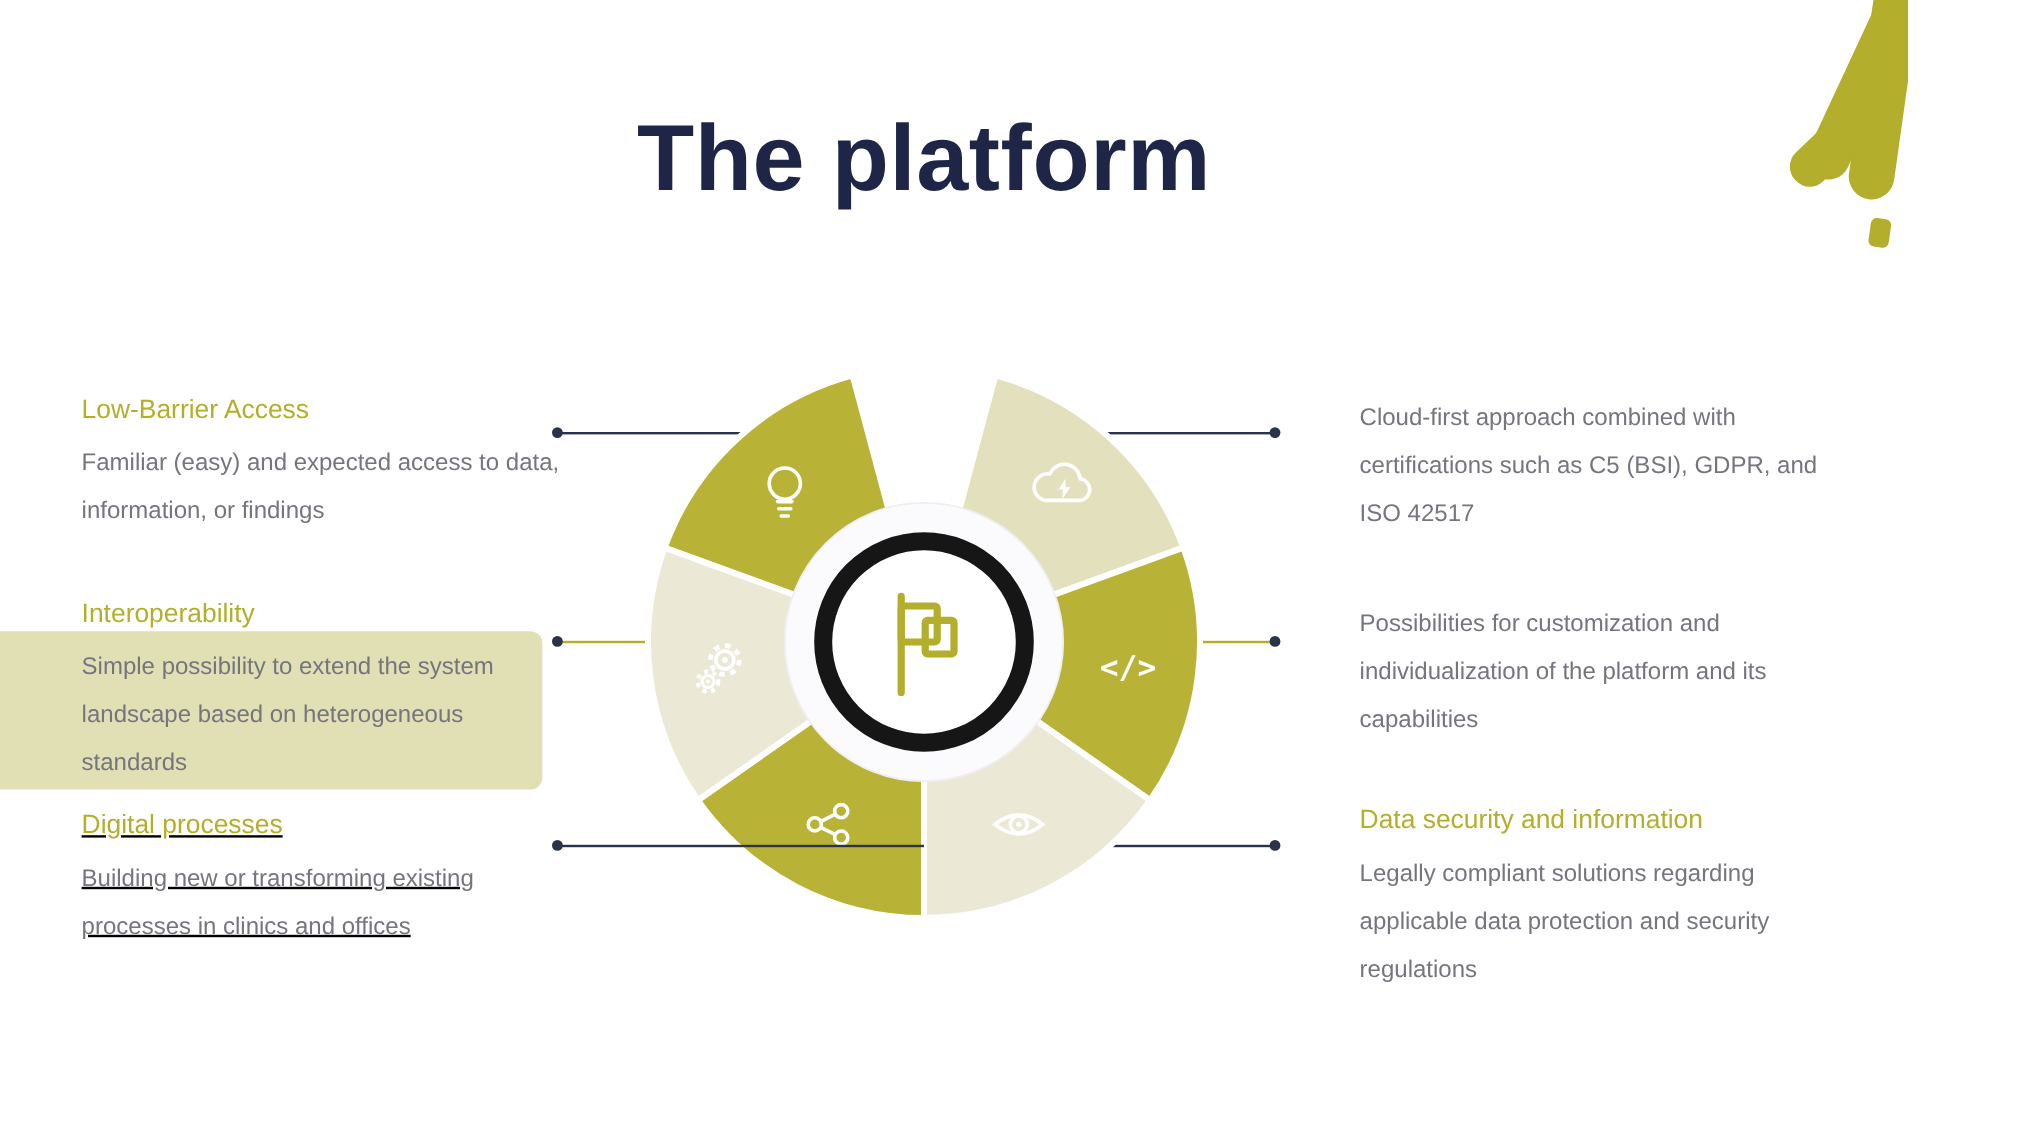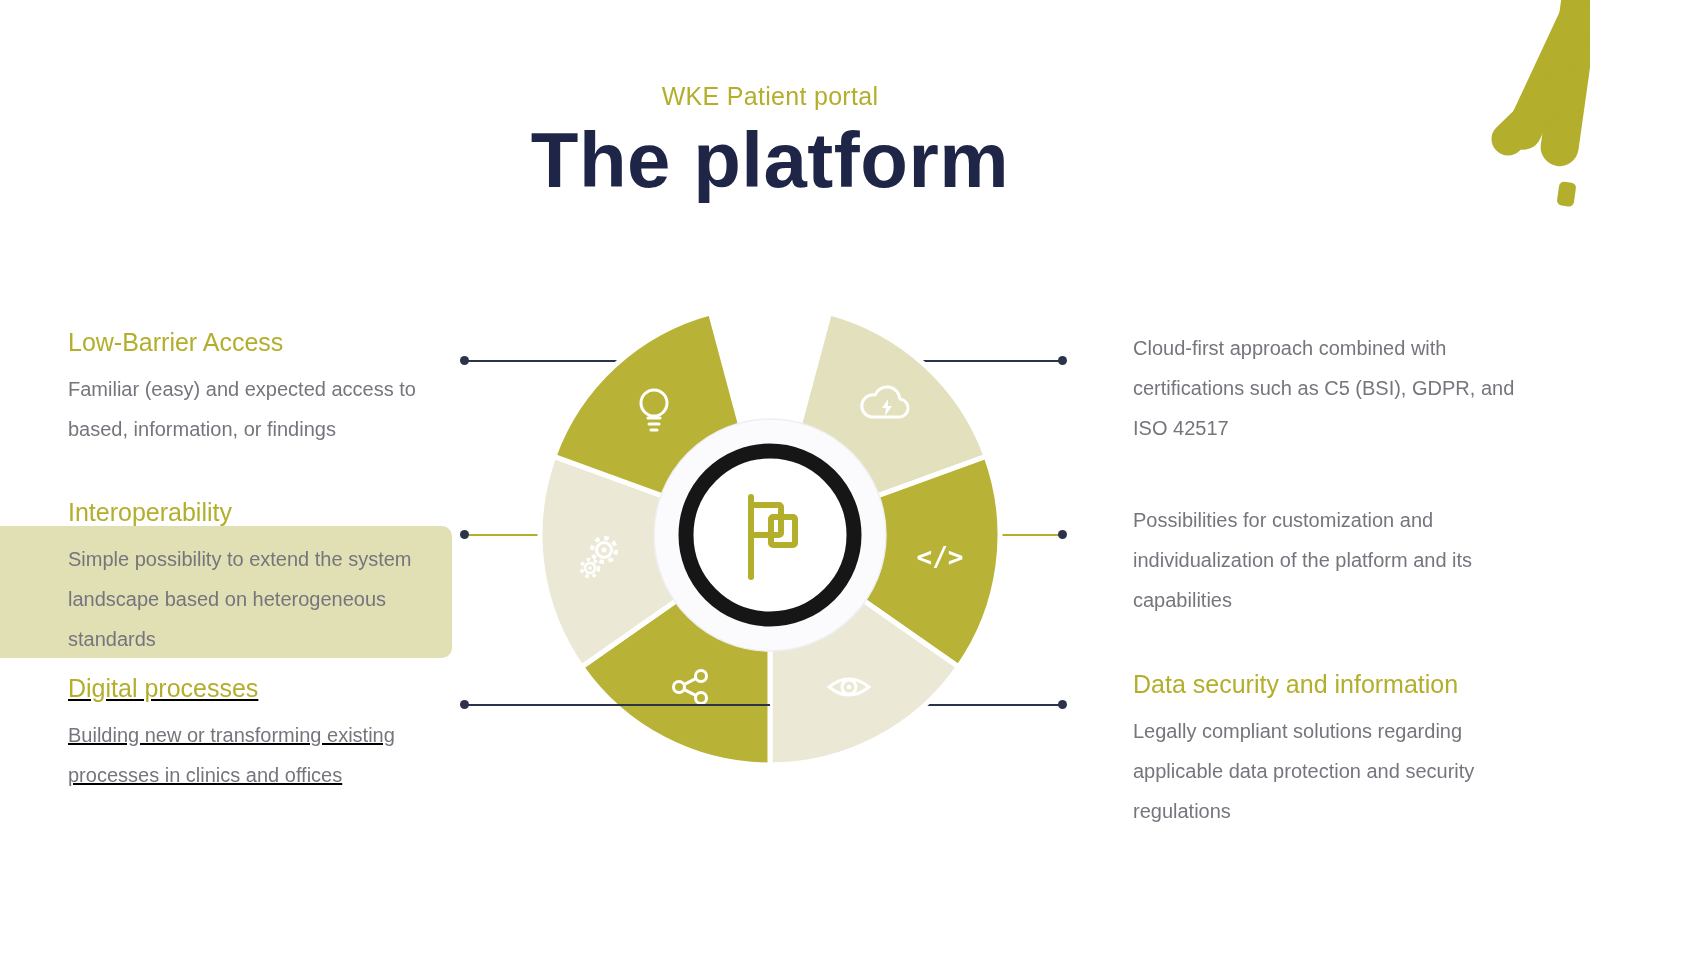--- a/index.html
+++ b/index.html
@@ -13,37 +13,36 @@
   .title   { margin:10px 0 0 0; font-size:78px; font-weight:700; color:var(--title-color); letter-spacing:.5px; line-height:1; }
 
   .logo { position:absolute; left:1480px; top:0; z-index:3; }
 
   .highlight {
     position:absolute; left:0; top:526px; width:452px; height:132px;
     background:var(--highlight); border-radius:0 10px 10px 0; z-index:1;
   }
 
   .textblock { position:absolute; width:400px; z-index:4; }
-  .textblock h2 { margin:0 0 12px 0; font-size:25px; font-weight:500; color:var(--accent); }
+  .textblock h2 { margin:0 0 12px 0; font-size:22px; font-weight:500; color:var(--accent); }
   .textblock p  { margin:0; font-size:20px; line-height:40px; font-weight:400; color:var(--body-color); }
   .tb-l { left:68px; }
   .tb-r { left:1133px; }
 
   .connector { position:absolute; height:2px; background:var(--line-color); z-index:1; }
   .connector.olive { background:var(--accent); }
   .connector.over { z-index:5; }
   .dot { position:absolute; width:9px; height:9px; border-radius:50%; background:var(--line-color); z-index:5; }
 
   .diagram { position:absolute; left:470px; top:235px; z-index:2; }
 </style>
 </head>
 <body>
 
 <div class="header">
-  <div class="eyebrow">WKE Patient portal</div>
   <h1 class="title">The platform</h1>
 </div>
 
 <svg class="logo" width="110" height="212" viewBox="0 0 110 212">
   <g fill="var(--accent)">
     <rect x="58" y="-34" width="38" height="200" rx="19" transform="rotate(8 77 166)"></rect>
     <rect x="18" y="-12" width="36" height="160" rx="18" transform="rotate(25 36 148)"></rect>
     <rect x="0" y="38" width="33" height="112" rx="16" transform="rotate(46 16 150)"></rect>
     <rect x="78" y="182" width="17" height="24" rx="5" transform="rotate(8 86 194)"></rect>
   </g>
@@ -117,21 +116,21 @@
   <circle cx="300" cy="300" r="84" fill="#ffffff" stroke="#161616" stroke-width="15"></circle>
   <g transform="translate(300,302)" stroke="var(--accent)" fill="none" stroke-width="6" stroke-linejoin="round" stroke-linecap="round">
     <line x1="-19" y1="-40" x2="-19" y2="40"></line>
     <rect x="-19" y="-32" width="30" height="30" rx="2"></rect>
     <rect x="1" y="-20" width="24" height="28" rx="2"></rect>
   </g>
 </svg>
 
 <div class="textblock tb-l" style="top:328px;">
   <h2>Low-Barrier Access</h2>
-  <p>Familiar (easy) and expected access to based, information, or findings</p>
+  <p>Familiar (easy) and expected access to data, information, or findings</p>
 </div>
 <div class="textblock tb-l" style="top:498px;">
   <h2>Interoperability</h2>
   <p>Simple possibility to extend the system landscape based on heterogeneous standards</p>
 </div>
 <div class="textblock tb-l" style="top:674px;text-decoration:underline;">
   <h2>Digital processes</h2>
   <p>Building new or transforming existing processes in clinics and offices</p>
 </div>
 

